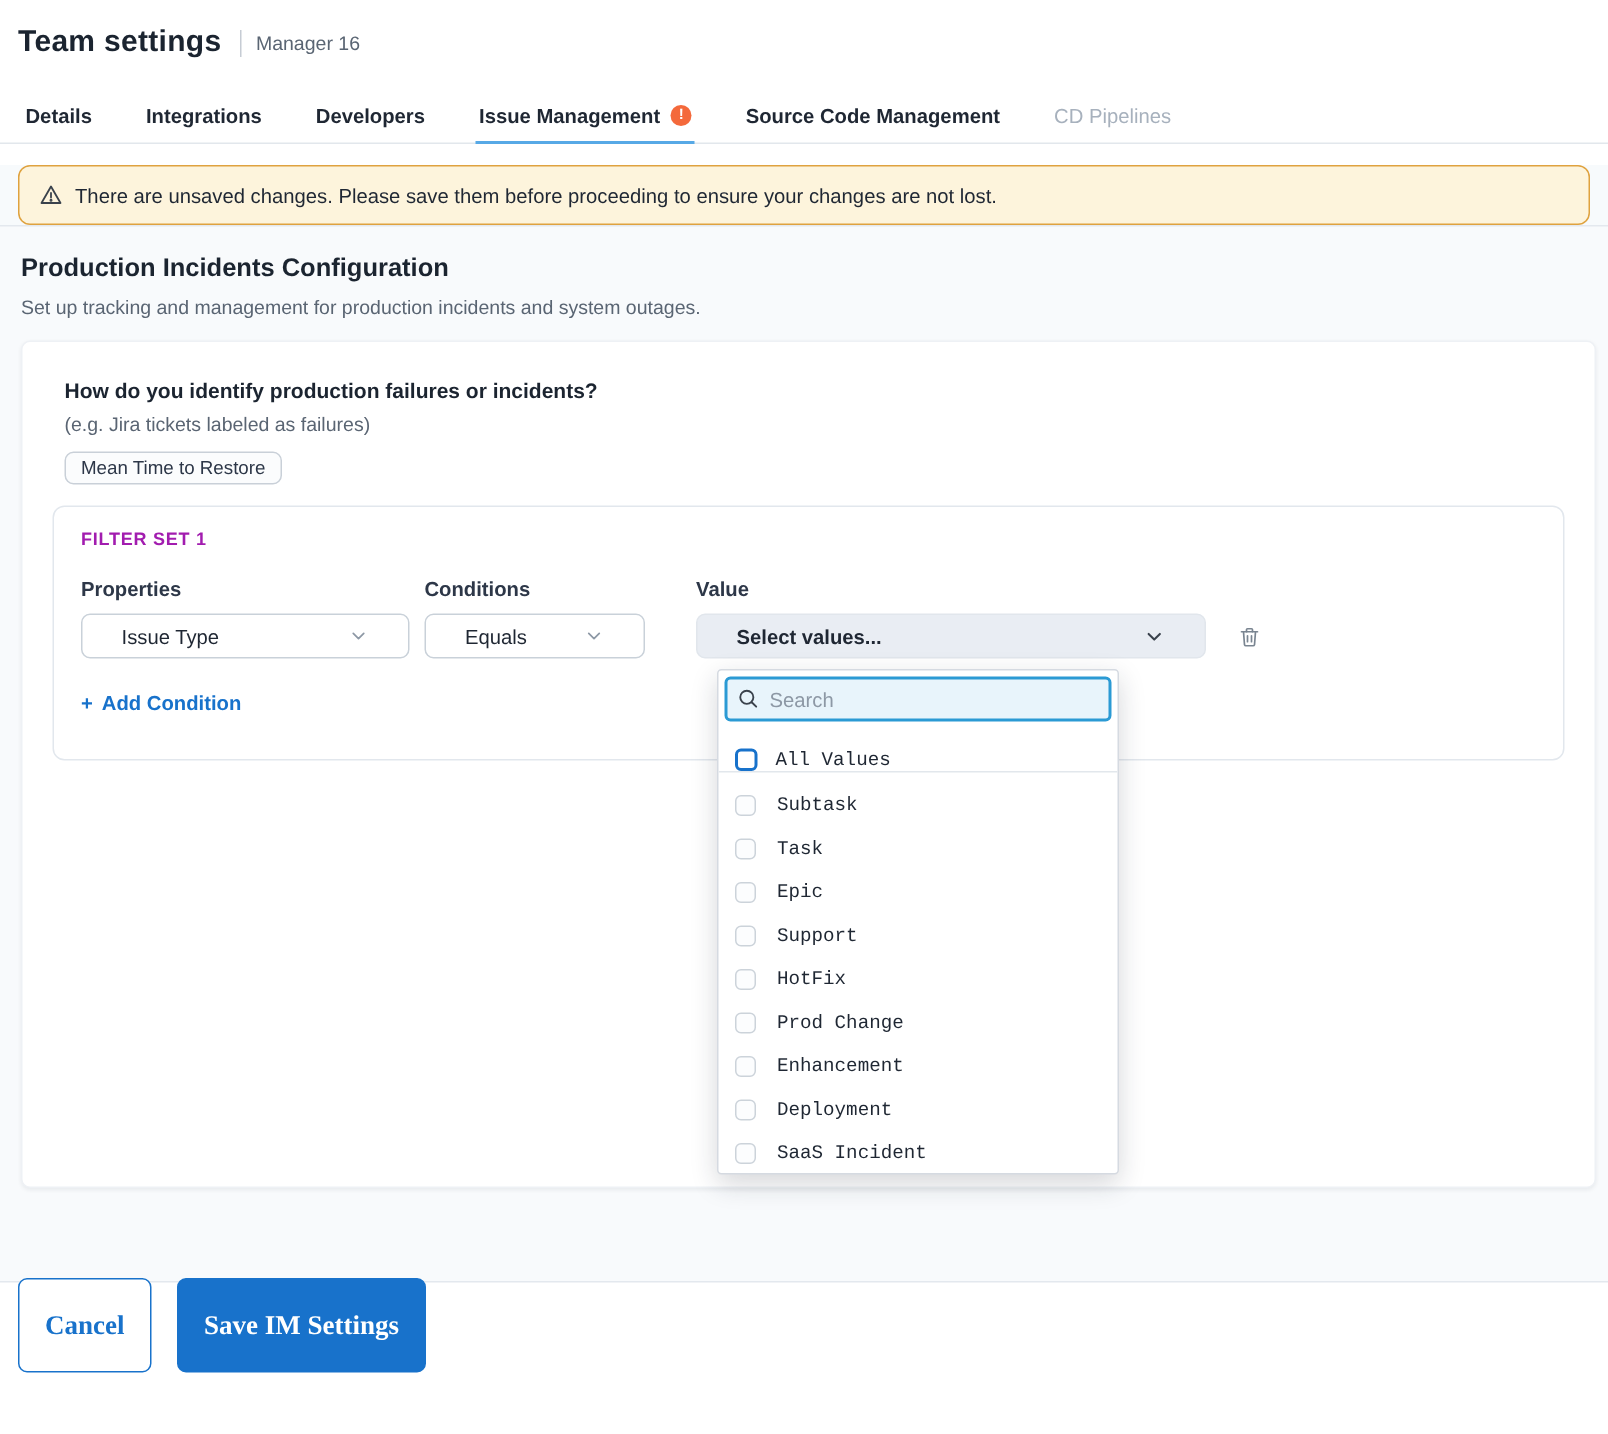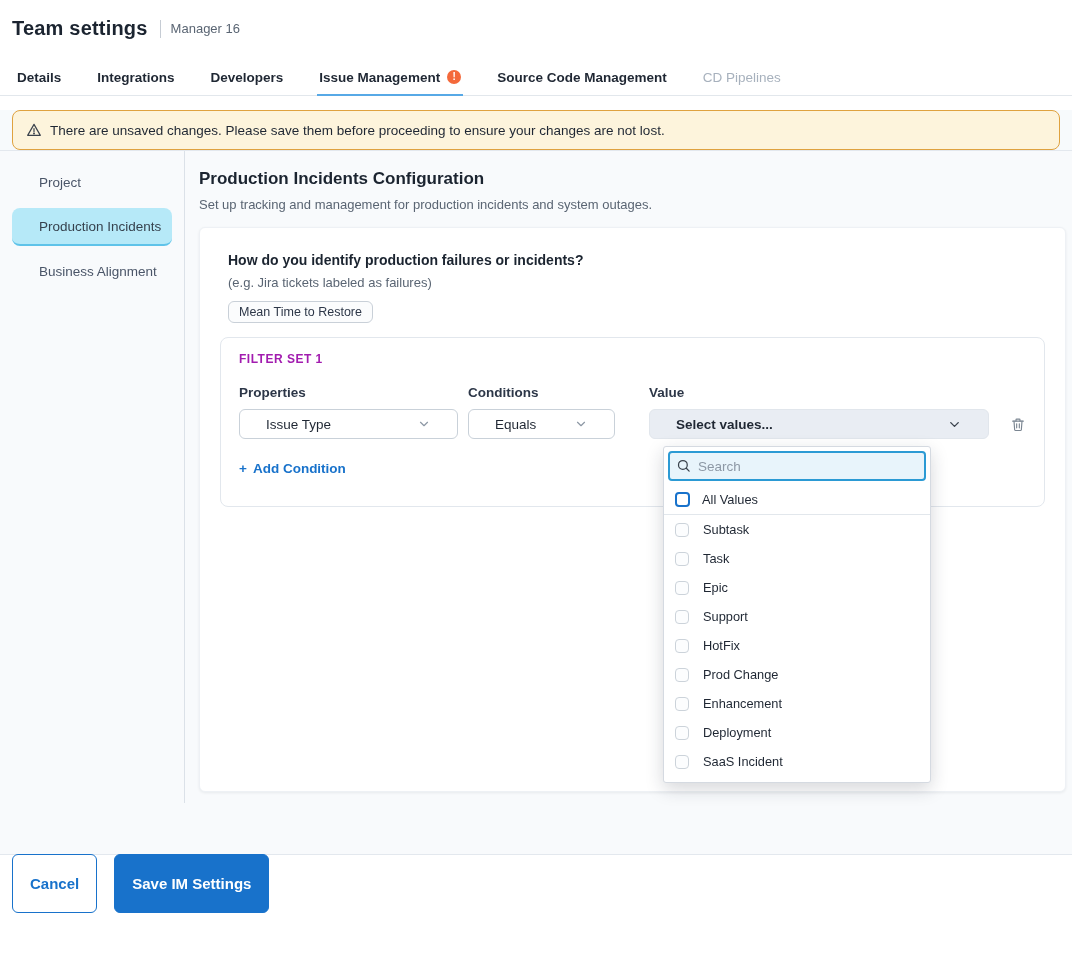--- a/index.html
+++ b/index.html
@@ -64,30 +64,30 @@
   
   .vwrap { position:relative; }
   .panel { position:absolute; left:14px; top:37px; width:268px; height:337px; background:#fff;
            border:1px solid #d5dae1; border-radius:3px; box-shadow:0 6px 18px rgba(27,36,48,.18);
            padding:4px 4px 0; overflow:hidden; z-index:5; }
   .search { position:relative; }
   .search input { width:100%; height:30px; border:2px solid #2b9ad4; border-radius:4px; background:#e8f4fb;
                   padding:0 8px 0 28px; font-size:13.5px; font-family:inherit; color:#1f2733; outline:none; }
   .search input::placeholder { color:#8d98a5; }
   .search .sicon { position:absolute; left:8px; top:7px; }
-  .optrow { height:29px; display:flex; align-items:center; gap:14px; padding-left:7px; cursor:pointer; }
+  .optrow { height:29px; display:flex; align-items:flex-end; gap:14px; padding-left:7px; cursor:pointer;font-family:Liberation Mono, monospace; }
   .allrow { height:30px; margin-top:3px; gap:12px; }
   .divline { height:1px; background:#e2e7ec; margin:0 -4px; }
   .cb { width:14px; height:14px; border:1px solid #ccd3da; border-radius:4px; background:#fcfdfe; flex:none; }
   .cb.accent { width:15px; height:15px; border:2px solid #1872cb; background:#fff; }
   .optlbl { font-size:12.8px; color:#1f2733; }
   
   .footer { height:58px; background:#fff; border-top:1px solid #e3e8ee; display:flex; align-items:center;
             gap:17px; padding:0 12px; }
-  .btn { font-size:15px; font-weight:700; border-radius:6px; padding:20px 17px; cursor:pointer; font-family:Liberation Sans, sans-serif; }
+  .btn { font-size:18px; font-weight:700; border-radius:6px; padding:20px 17px; cursor:pointer; font-family:Liberation Serif, serif; }
   .btn.ghost { background:#fff; color:#1872cb; border:1px solid #1872cb; }
   .btn.primary { background:#1872cb; color:#fff; border:1px solid #1872cb; }
   svg { display:block; }
 </style>
 </head>
 <body>
 
 <div class="hdr">
   <h1>Team settings</h1>
   <span class="sep"></span>
@@ -124,25 +124,20 @@
         <path d="M12 3.5 L21.5 20 H2.5 Z"></path>
           <line x1="12" y1="10" x2="12" y2="14.5"></line>
           <circle cx="12" cy="17.2" r="0.6" fill="#3a424c"></circle>
       </svg>
     </span>
     <span class="txt">There are unsaved changes. Please save them before proceeding to ensure your changes are not lost.</span>
   </div>
 
 
   <div class="content">
-    <div class="sidebar">
-      <div class="sideitem">Project</div>
-      <div class="sideitem selected">Production Incidents</div>
-      <div class="sideitem">Business Alignment</div>
-    </div>
 
     <div class="main">
       <h2>Production Incidents Configuration</h2>
       <div class="msub">Set up tracking and management for production incidents and system outages.</div>
 
       <div class="card">
         <div class="qblock">
           <div class="qtitle">How do you identify production failures or incidents?</div>
           <div class="qhint">(e.g. Jira tickets labeled as failures)</div>
           <div><span class="chip qchip">Mean Time to Restore</span></div>

